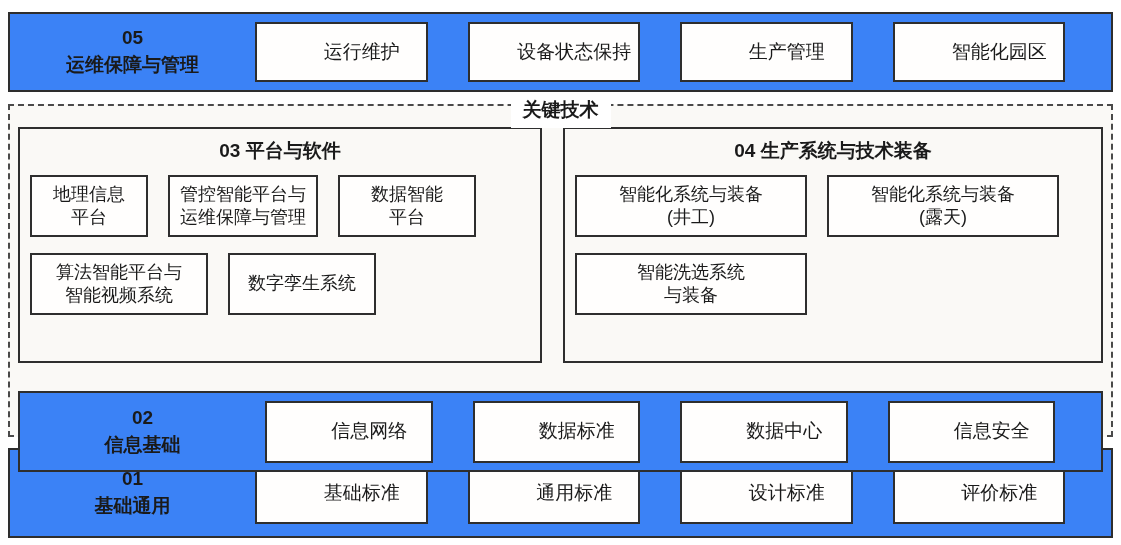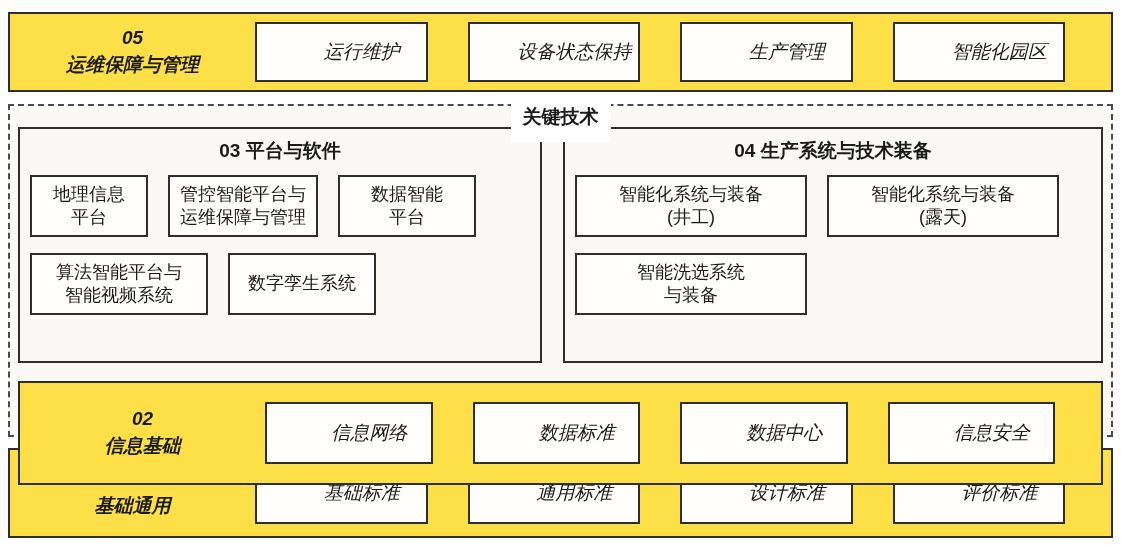--- a/index.html
+++ b/index.html
@@ -9,24 +9,23 @@
     height: 545px;
     box-sizing: border-box;
     padding: 12px 8px 7px 8px;
     background: #ffffff;
     font-family: "Liberation Sans", "DejaVu Sans", sans-serif;
     color: #1a1a1a;
   }
   .band {
     box-sizing: border-box;
     border: 2px solid #2e2e2e;
-    background: #fde047;
+    background: #3b82f6;
     display: flex;
     align-items: center;
-    font-style: italic;
   }
   .band-label {
     width: 245px;
     flex: 0 0 245px;
     text-align: center;
     font-weight: bold;
     font-size: 19px;
     line-height: 1.4;
     white-space: pre-line;
   }
@@ -63,21 +62,21 @@
     border: 2px dashed #4a4a4a;
     background: #faf9f6;
     padding: 21px 6px 9px 6px;
   }
   .dashed-label {
     position: absolute;
     top: -14px;
     left: 50%;
     transform: translateX(-50%);
     background: #ffffff;
-    padding: 12px 12px;
+    padding: 5px 12px;
     font-weight: bold;
     font-size: 19px;
     line-height: 26px;
   }
   .tech-cols {
     display: flex;
     gap: 21px;
     margin: 0 2px;
     height: 236px;
   }
@@ -100,22 +99,22 @@
     gap: 20px;
     margin-bottom: 16px;
   }
   .tech-row .item-box { height: 62px; font-size: 18px; padding: 0 10px; }
   .w118 { min-width: 118px; }
   .w148 { min-width: 148px; }
   .w138 { min-width: 138px; }
   .w178 { min-width: 178px; }
   .w232 { min-width: 232px; }
   .band.b02 {
-    margin: 18px 2px 0 2px;
-    height: 104px;
+    margin: 28px 2px 0 2px;
+    height: 81px;
   }
 </style>
 </head>
 <body>
 
 <div class="page">
 
   <section class="band b05">
     <div class="band-label"><span>05</span><br><span>运维保障与管理</span></div>
     <div class="band-boxes">

